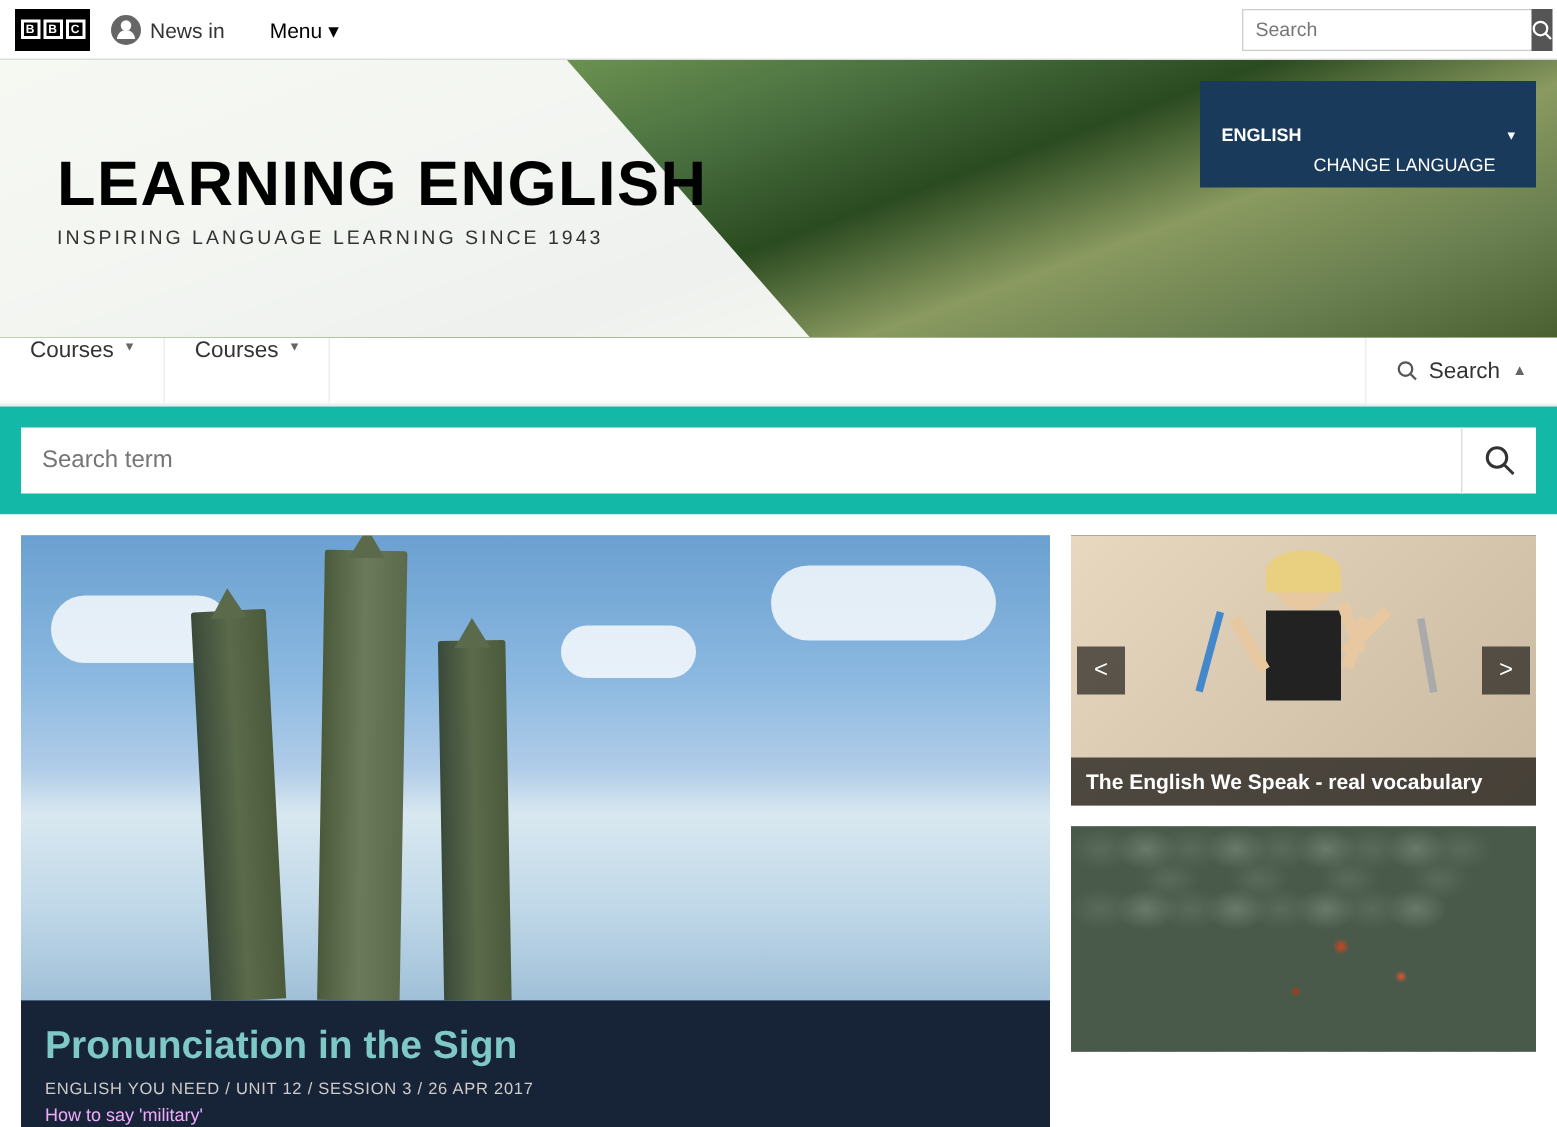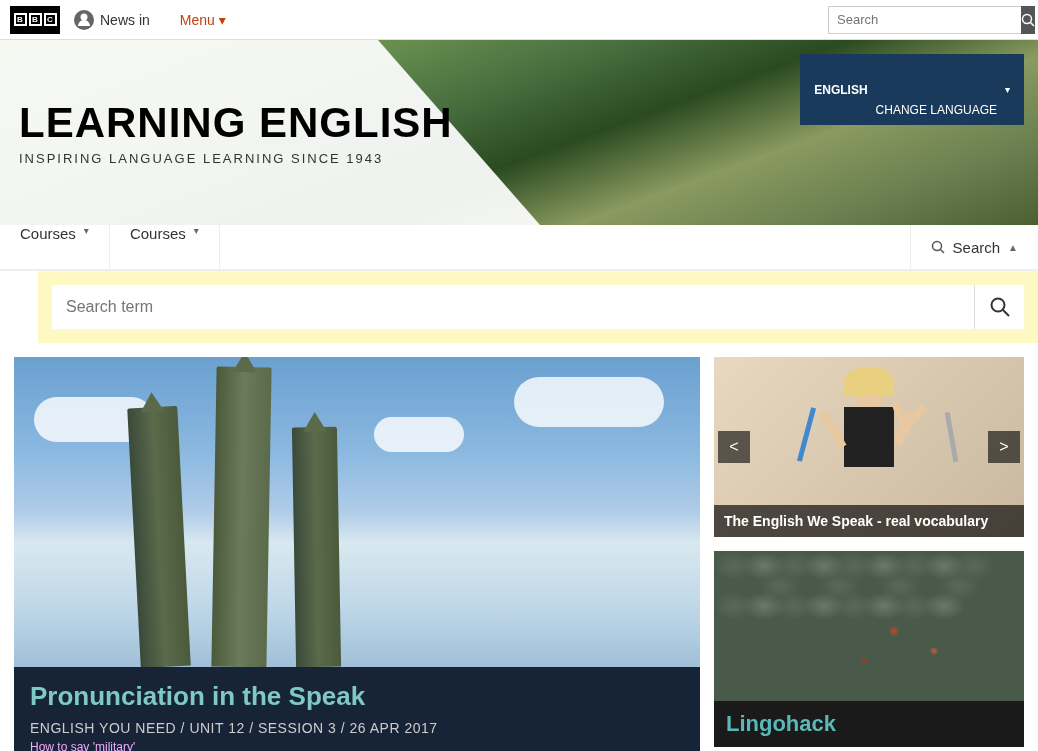--- a/index.html
+++ b/index.html
@@ -54,21 +54,21 @@
       background: #666;
       display: flex;
       align-items: center;
       justify-content: center;
       color: #fff;
       font-size: 12px;
     }
     .menu-btn {
       margin-left: 30px;
       font-size: 14px;
-      color: #c2410c;
+      color: #000000;
       cursor: pointer;
       display: flex;
       align-items: center;
       gap: 4px;
     }
     .top-search {
       margin-left: auto;
       display: flex;
       align-items: center;
       border: 1px solid #ccc;
@@ -115,21 +115,21 @@
       bottom: 0;
       left: 0;
       width: 540px;
       height: 100%;
       background: rgba(255,255,255,0.92);
       clip-path: polygon(0 0, 70% 0, 100% 100%, 0 100%);
     }
     .hero-content {
       position: absolute;
       top: 50%;
-      left: 19px;
+      left: 38px;
       transform: translateY(-50%);
     }
     .hero-title {
       font-size: 42px;
       font-weight: bold;
       color: #000;
       letter-spacing: 1px;
       line-height: 1.1;
     }
     .hero-subtitle {
@@ -195,25 +195,24 @@
       cursor: pointer;
       gap: 8px;
       background: #fff;
       border-left: 1px solid #eee;
     }
     .search-nav-btn .search-icon-small { color: #555; font-size: 14px; }
     .search-nav-chevron { font-size: 10px; color: #666; }
 
     
     .search-bar {
-      background: #fef9c3;
+      background: #14b8a6;
       padding: 14px 14px;
       display: flex;
       align-items: center;
-      margin-left: 38px;
     }
     .search-bar-input {
       flex: 1;
       height: 44px;
       border: none;
       outline: none;
       padding: 0 14px;
       font-size: 16px;
       color: #999;
       background: #fff;
@@ -300,21 +299,21 @@
       padding: 14px 16px 12px;
     }
     .featured-title {
       font-size: 26px;
       font-weight: bold;
       color: #7fc8c8;
       margin-bottom: 8px;
       cursor: pointer;
     }
     .featured-meta {
-      font-size: 14px;
+      font-size: 11px;
       color: #ccc;
       margin-bottom: 4px;
       letter-spacing: 0.5px;
     }
     .featured-desc {
       font-size: 12px;
       color: #f0abfc;
     }
 
     
@@ -624,21 +623,21 @@
           </div>
           <div class="missile missile-2">
             <div class="missile-tip"></div>
           </div>
           <div class="missile missile-3">
             <div class="missile-tip"></div>
           </div>
         </div>
       </div>
       <div class="featured-text-overlay">
-        <div class="featured-title">Pronunciation in the Speak</div>
+        <div class="featured-title">Pronunciation in the Sign</div>
         <div class="featured-meta">ENGLISH YOU NEED / UNIT 12 / SESSION 3 / 26 APR 2017</div>
         <div class="featured-desc">How to say 'military'</div>
       </div>
     </div>
 
   </div>
 
   <div class="right-column">
 
     <div class="carousel-card">
@@ -665,17 +664,16 @@
         <span>The English We Speak - real vocabulary</span>
       </div>
     </div>
 
     <div class="lingohack-card">
       <div class="lingohack-img">
         <div class="lingohack-bg">
           <div class="scales-overlay"></div>
         </div>
       </div>
-      <div class="lingohack-title">Lingohack</div>
     </div>
 
   </div>
 </div>
 
 </body></html>

